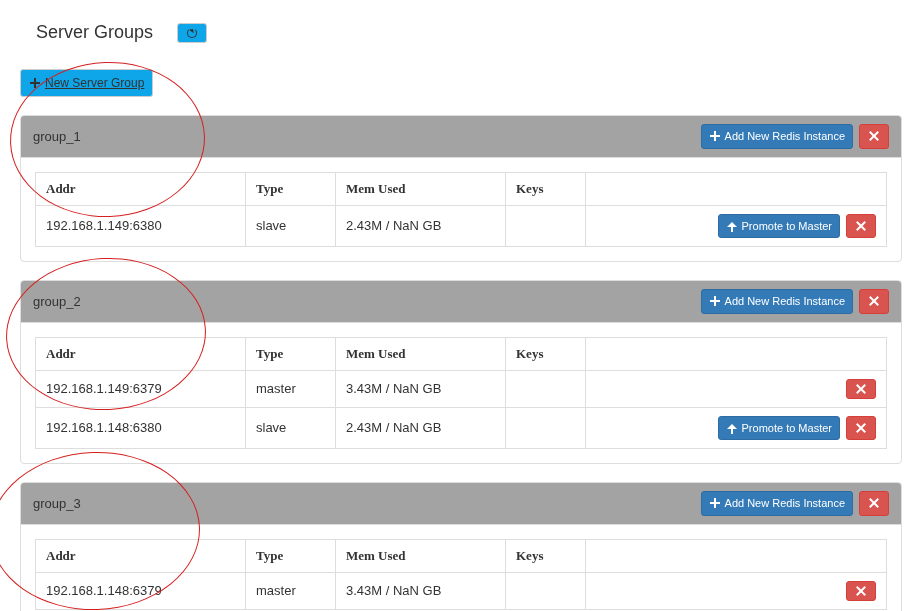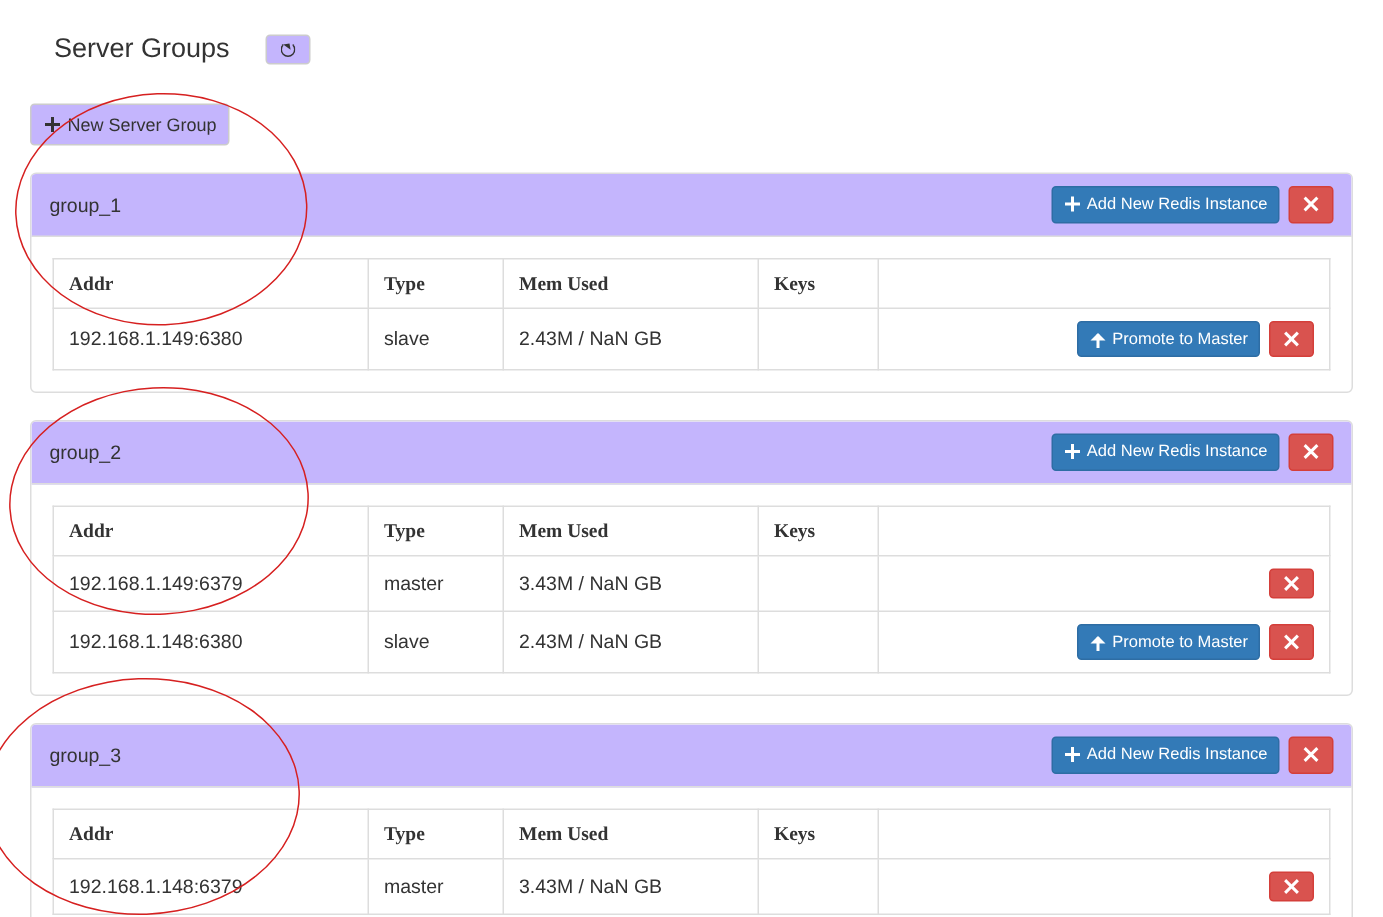--- a/index.html
+++ b/index.html
@@ -31,22 +31,23 @@
     padding: 4px 8px;
     font-size: 12px;
     line-height: 1.5;
     border-radius: 3px;
     cursor: pointer;
     border: 1px solid transparent;
     white-space: nowrap;
   }
   .btn-default {
     color: #333;
-    background: #c4b5fd;
+    background: #0ea5e9;
     border-color: #ccc;
+    text-decoration: underline;
   }
   .btn-primary {
     color: #fff;
     background: #337ab7;
     border-color: #2e6da4;
     justify-content: space-between;
   }
   .btn-danger {
     color: #fff;
     background: #d9534f;
@@ -59,21 +60,21 @@
 
   .panel {
     border: 1px solid #ddd;
     border-radius: 4px;
     margin-top: 18px;
     overflow: hidden;
     position: relative;
   }
   .panel-heading {
     padding: 8px 12px;
-    background: #c4b5fd;
+    background: #a3a3a3;
     border-bottom: 1px solid #ddd;
     display: flex;
     align-items: center;
     justify-content: space-between;
   }
   .panel-heading .pname { font-size: 13px; }
   .panel-heading .heading-actions { display: flex; gap: 6px; }
 
   .panel-body { padding: 14px; }
 

